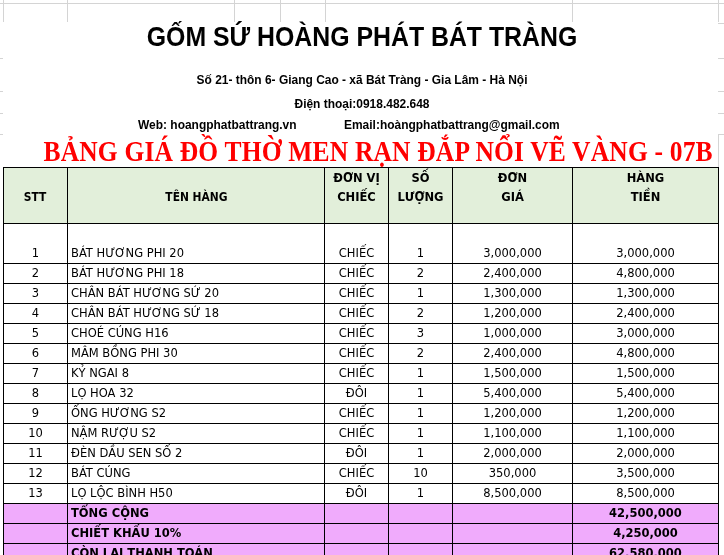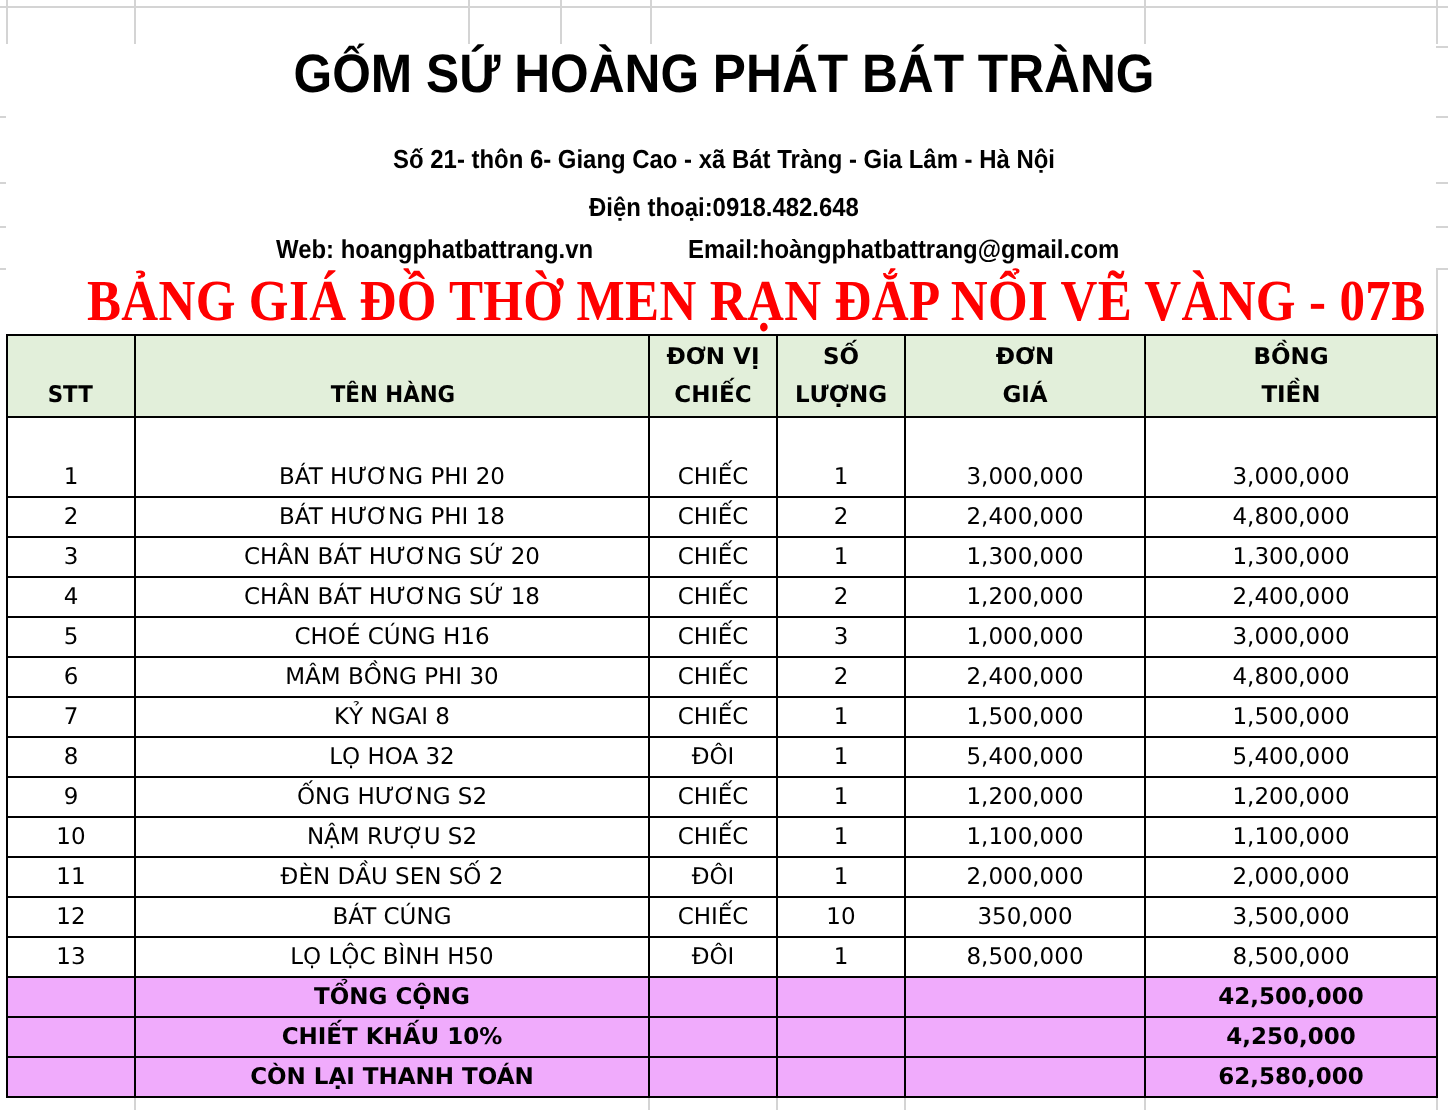--- a/index.html
+++ b/index.html
@@ -32,26 +32,26 @@
       position: absolute; left: 3px; top: 167px;
       border-collapse: collapse; table-layout: fixed;
       font-family: "DejaVu Sans", sans-serif; font-size: 11.5px; color: #000;
     }
     table.price td, table.price th {
       border: 1px solid #000; padding: 0 3px; height: 19px; line-height: 19px;
       white-space: nowrap; overflow: hidden;
     }
     table.price th {
       background: #e2efda; font-weight: bold; height: 39px; line-height: 19px;
-      vertical-align: bottom; text-align: center; padding-bottom: 1px;
+      vertical-align: bottom; text-align: center; padding-bottom: 16px;
     }
     table.price tr.first td { height: 39px; vertical-align: bottom; }
     .c { text-align: center; }
     .r { text-align: center; }
-    .l { text-align: center; }
+    .l { text-align: left; }
     tr.total td { background: #f0abfc; font-weight: bold; }
     .narrow { display: inline-block; transform: scaleX(0.93); transform-origin: center; }
   </style>
 </head>
 <body>
 
 <div>
   <div class="grid-h" style="top:3px;width:724px;"></div>
   <div class="grid-v" style="left:3px;height:22px;"></div>
   <div class="grid-v" style="left:67px;height:22px;"></div>
@@ -103,21 +103,21 @@
         </th>
       <th>
           <div>SỐ</div>
           <div>LƯỢNG</div>
         </th>
       <th>
           <div>ĐƠN</div>
           <div>GIÁ</div>
         </th>
       <th>
-          <div>BỒNG</div>
+          <div>HÀNG</div>
           <div>TIỀN</div>
         </th>
     </tr>
   </thead>
   <tbody id="rows">
       <tr class="first">
     <td class="c">1</td>
     <td class="l">BÁT HƯƠNG PHI 20</td>
     <td class="c">CHIẾC</td>
     <td class="c">1</td>

